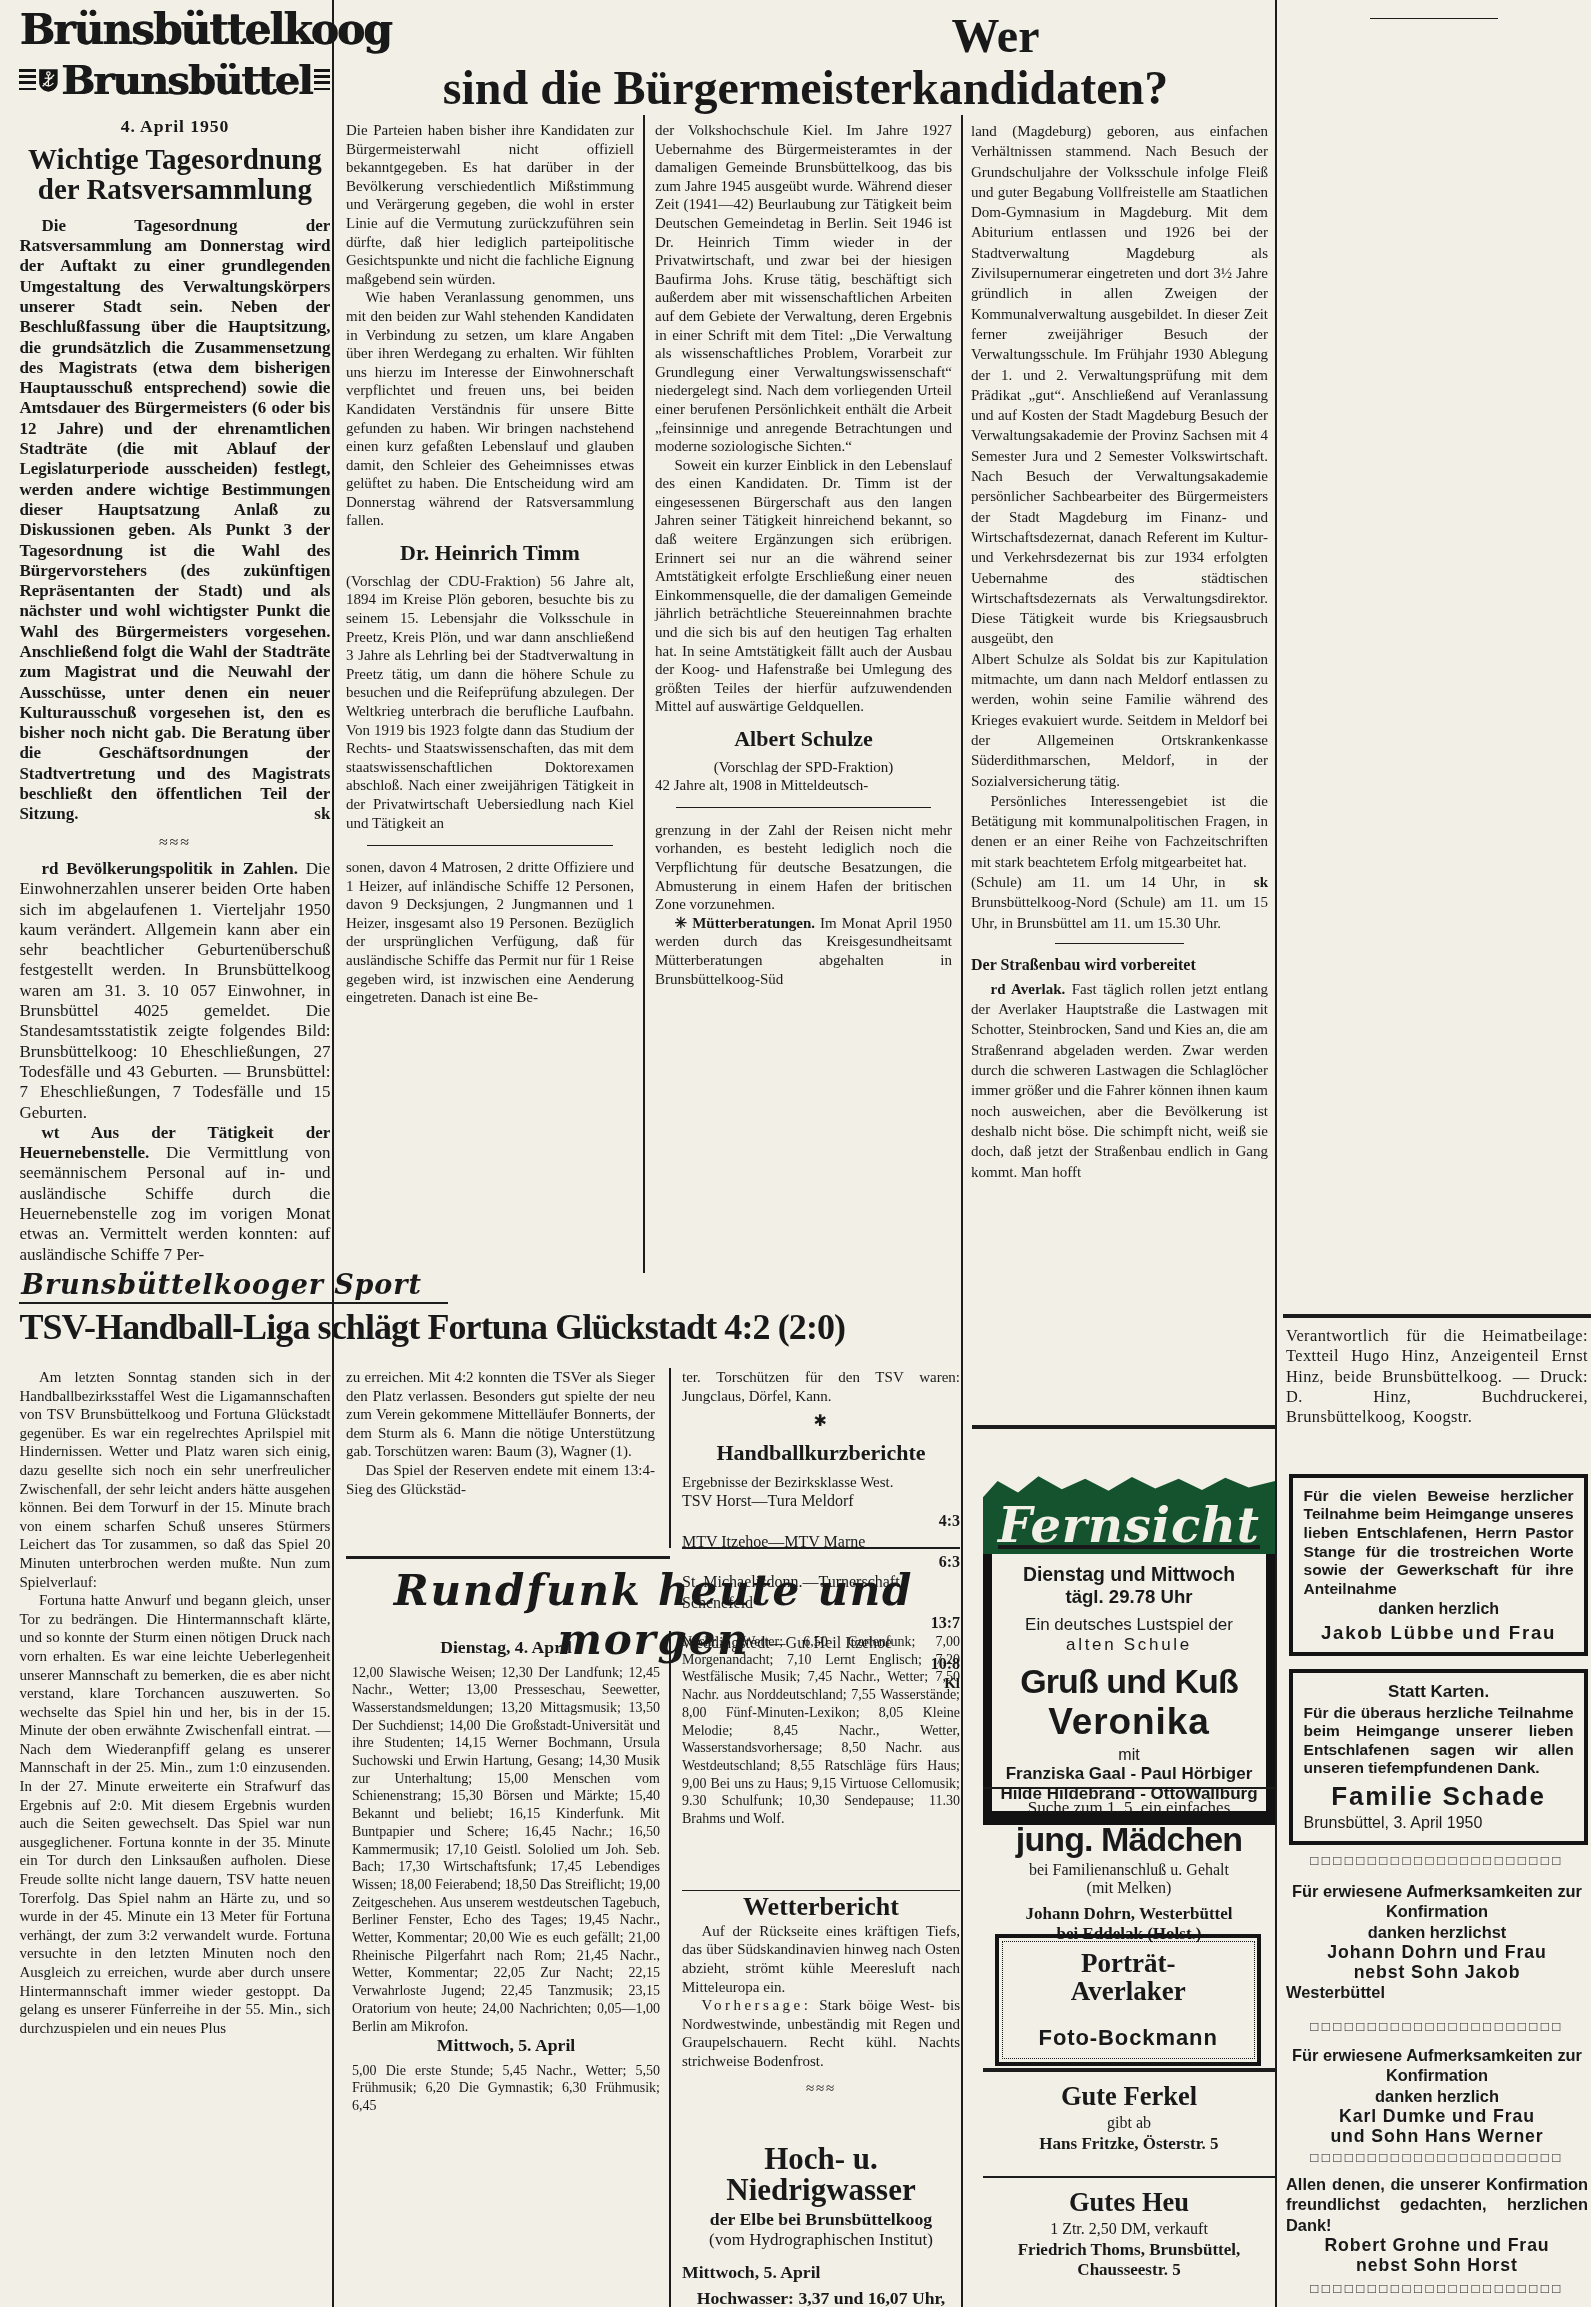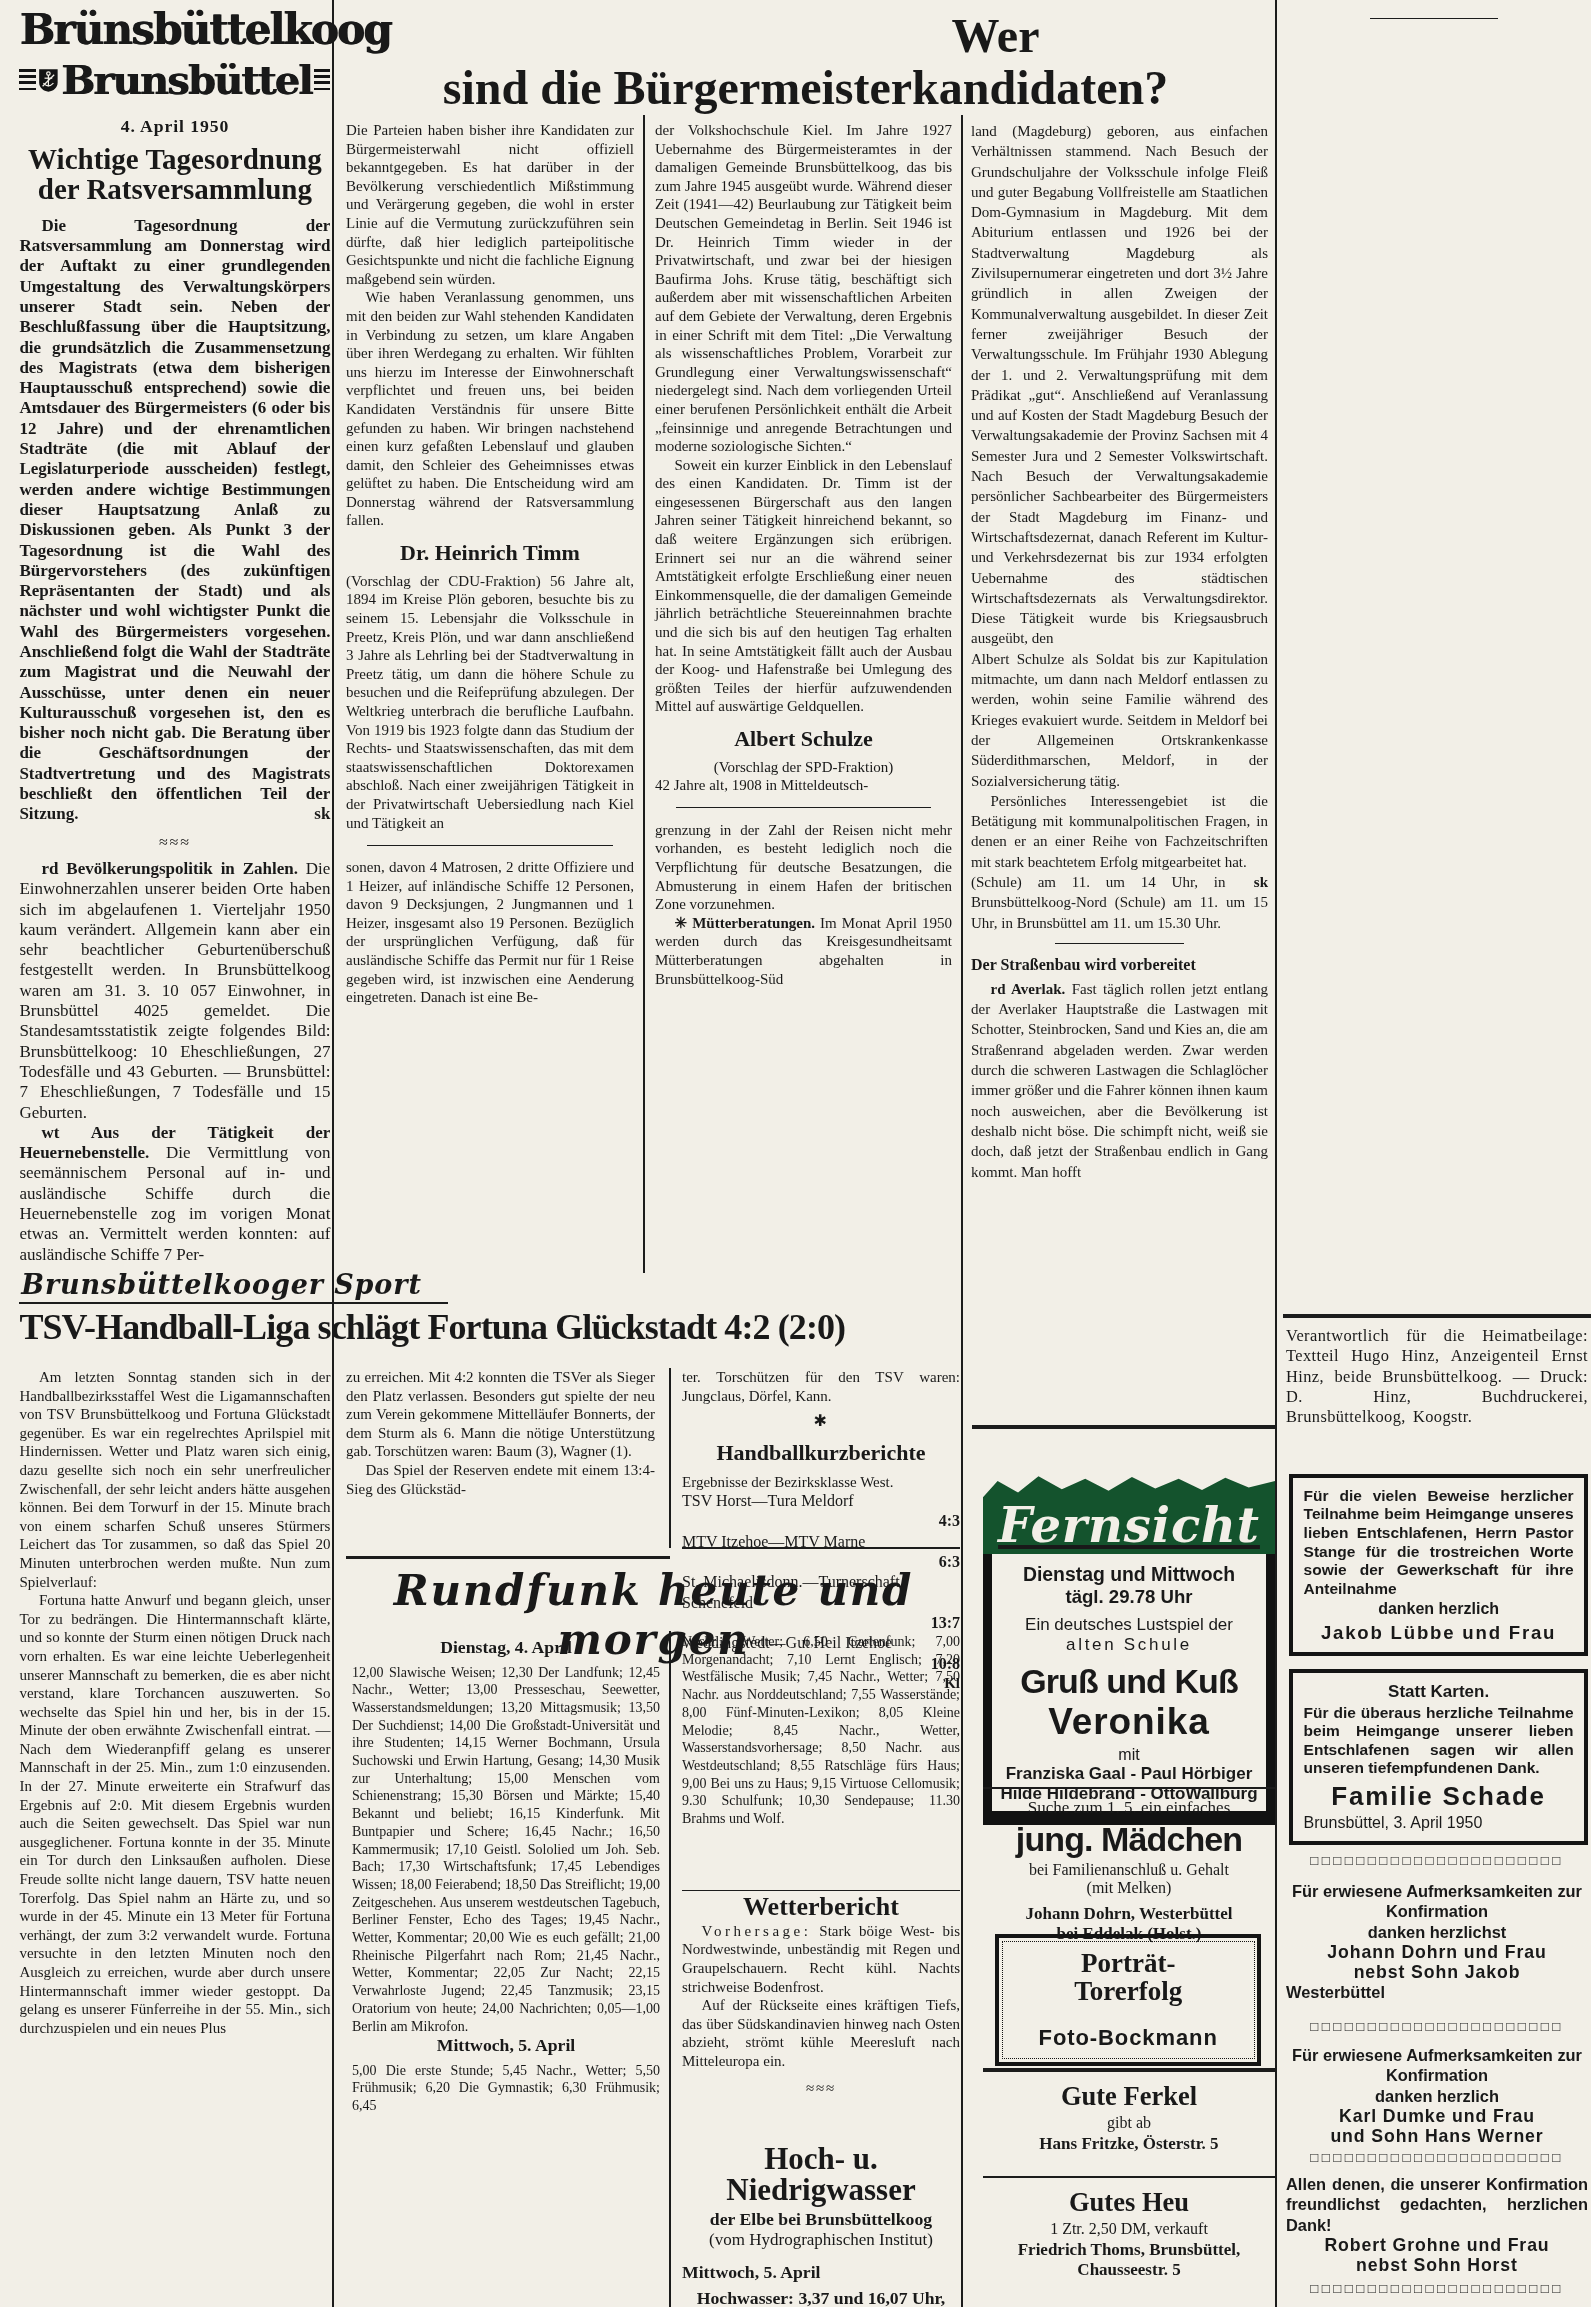--- a/index.html
+++ b/index.html
@@ -222,22 +222,22 @@
       <p class="noindent">12,00 Slawische Weisen; 12,30 Der Landfunk; 12,45 Nachr., Wetter; 13,00 Presseschau, Seewetter, Wasserstandsmeldungen; 13,20 Mittagsmusik; 13,50 Der Suchdienst; 14,00 Die Großstadt-Universität und ihre Studenten; 14,15 Werner Bochmann, Ursula Suchowski und Erwin Hartung, Gesang; 14,30 Musik zur Unterhaltung; 15,00 Menschen vom Schienenstrang; 15,30 Börsen und Märkte; 15,40 Bekannt und beliebt; 16,15 Kinderfunk. Mit Buntpapier und Schere; 16,45 Nachr.; 16,50 Kammermusik; 17,10 Geistl. Sololied um Joh. Seb. Bach; 17,30 Wirtschaftsfunk; 17,45 Lebendiges Wissen; 18,00 Feierabend; 18,50 Das Streiflicht; 19,00 Zeitgeschehen. Aus unserem westdeutschen Tagebuch, Berliner Fenster, Echo des Tages; 19,45 Nachr., Wetter, Kommentar; 20,00 Wie es euch gefällt; 21,00 Rheinische Pilgerfahrt nach Rom; 21,45 Nachr., Wetter, Kommentar; 22,05 Zur Nacht; 22,15 Verwahrloste Jugend; 22,45 Tanzmusik; 23,15 Oratorium von heute; 24,00 Nachrichten; 0,05—1,00 Berlin am Mikrofon.</p>
       <p class="dayhead">Mittwoch, 5. April</p>
       <p class="noindent">5,00 Die erste Stunde; 5,45 Nachr., Wetter; 5,50 Frühmusik; 6,20 Die Gymnastik; 6,30 Frühmusik; 6,45</p>
     </div>
   <div class="abs col" style="left:682px;top:1633px;width:278px;font-size:14px;line-height:17.7px;">
       <p class="noindent">Nachr., Wetter; 6,50 Gartenfunk; 7,00 Morgenandacht; 7,10 Lernt Englisch; 7,20 Westfälische Musik; 7,45 Nachr., Wetter; 7,50 Nachr. aus Norddeutschland; 7,55 Wasserstände; 8,00 Fünf-Minuten-Lexikon; 8,05 Kleine Melodie; 8,45 Nachr., Wetter, Wasserstandsvorhersage; 8,50 Nachr. aus Westdeutschland; 8,55 Ratschläge fürs Haus; 9,00 Bei uns zu Haus; 9,15 Virtuose Cellomusik; 9.30 Schulfunk; 10,30 Sendepause; 11.30 Brahms und Wolf.</p>
     </div>
 
   <div class="abs wx" style="left:682px;top:1890px;width:278px;border-top:1.8px solid #1c1c1c;">
     <div class="sectitle">Wetterbericht</div>
+    <p>Auf der Rückseite eines kräftigen Tiefs, das über Südskandinavien hinweg nach Osten abzieht, strömt kühle Meeresluft nach Mitteleuropa ein.</p>
     <p><span class="vlabel">Vorhersage:</span><span> Stark böige West- bis Nordwestwinde, unbeständig mit Regen und Graupelschauern. Recht kühl. Nachts strichweise Bodenfrost.</span></p>
-    <p>Auf der Rückseite eines kräftigen Tiefs, das über Südskandinavien hinweg nach Osten abzieht, strömt kühle Meeresluft nach Mitteleuropa ein.</p>
     <div style="text-align:center;letter-spacing:1.8px;margin-top:8.8px;">≈≈≈</div>
   </div>
 
   <div class="abs" style="left:682px;top:2143px;width:278px;">
     <div class="tide-title">Hoch- u. Niedrigwasser</div>
     <div class="tide-sub">der Elbe bei Brunsbüttelkoog</div>
     <div class="tide-sub2">(vom Hydrographischen Institut)</div>
     <div class="tide-day">Mittwoch, 5. April</div>
     <div class="tide-row">Hochwasser: 3,37 und 16,07 Uhr,</div>
 
@@ -268,21 +268,21 @@
     <div class="m-big sans">jung. Mädchen</div>
     <div class="m-line">bei Familienanschluß u. Gehalt</div>
     <div class="m-line">(mit Melken)</div>
     <div class="m-name">Johann Dohrn, Westerbüttel</div>
     <div class="m-name" style="margin-top:0;">bei Eddelak (Holst.)</div>
   </div>
 
   <div class="abs portrait-outer" style="left:995px;top:1934px;width:253px;">
     <div class="portrait-inner">
       <div class="p-l1">Porträt-</div>
-      <div class="p-l1">Torerfolg</div>
+      <div class="p-l1">Averlaker</div>
       <div class="p-l3 sans">Foto-Bockmann</div>
     </div>
   </div>
 
   <div class="hr" style="left:983px;top:2068px;width:292px;height:3.5px;"></div>
   <div class="abs" style="left:983px;top:2081px;width:292px;">
     <div class="sm-title">Gute Ferkel</div>
     <div class="sm-line">gibt ab</div>
     <div class="sm-name">Hans Fritzke, Österstr. 5</div>
   </div>

